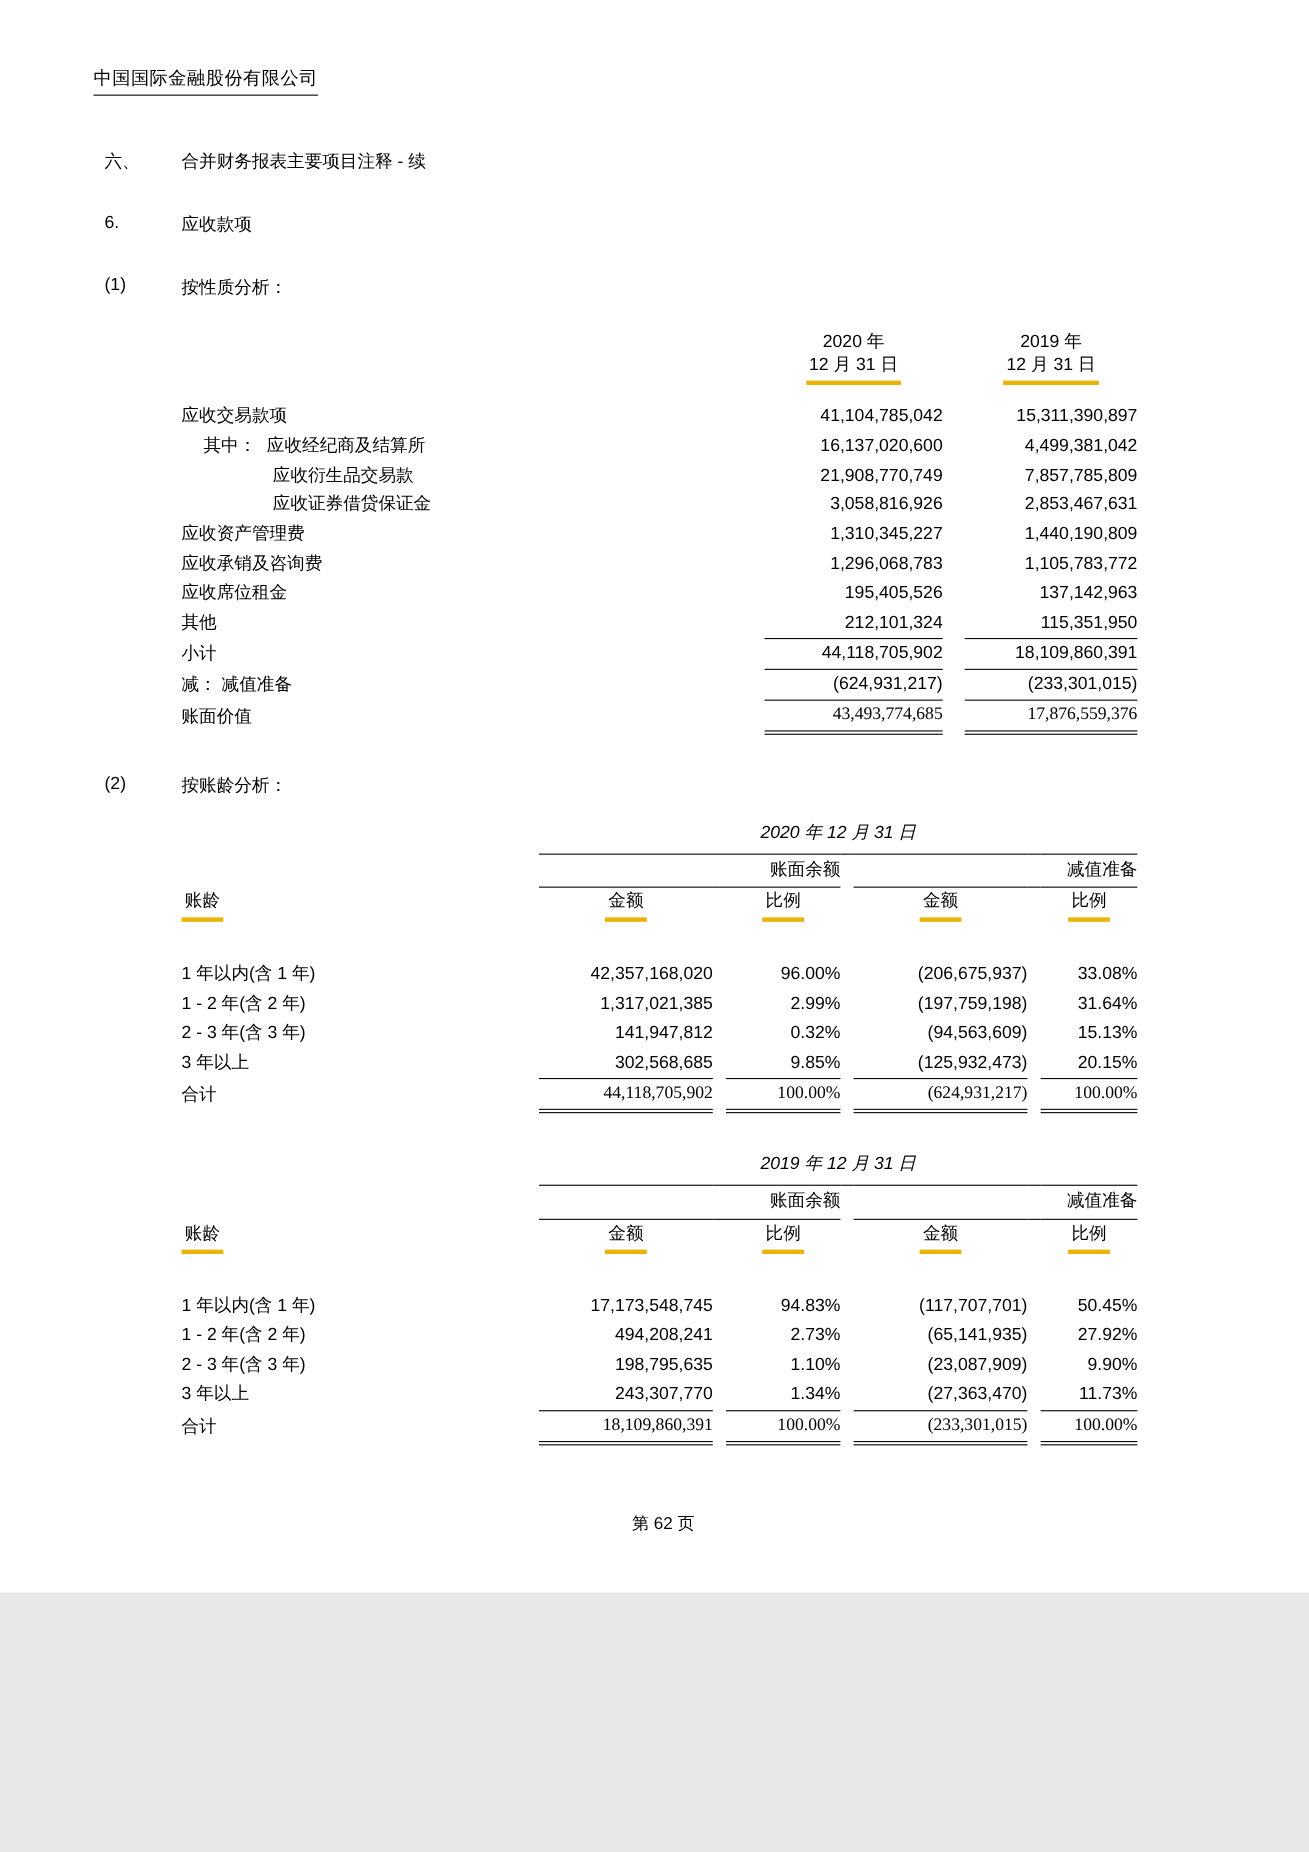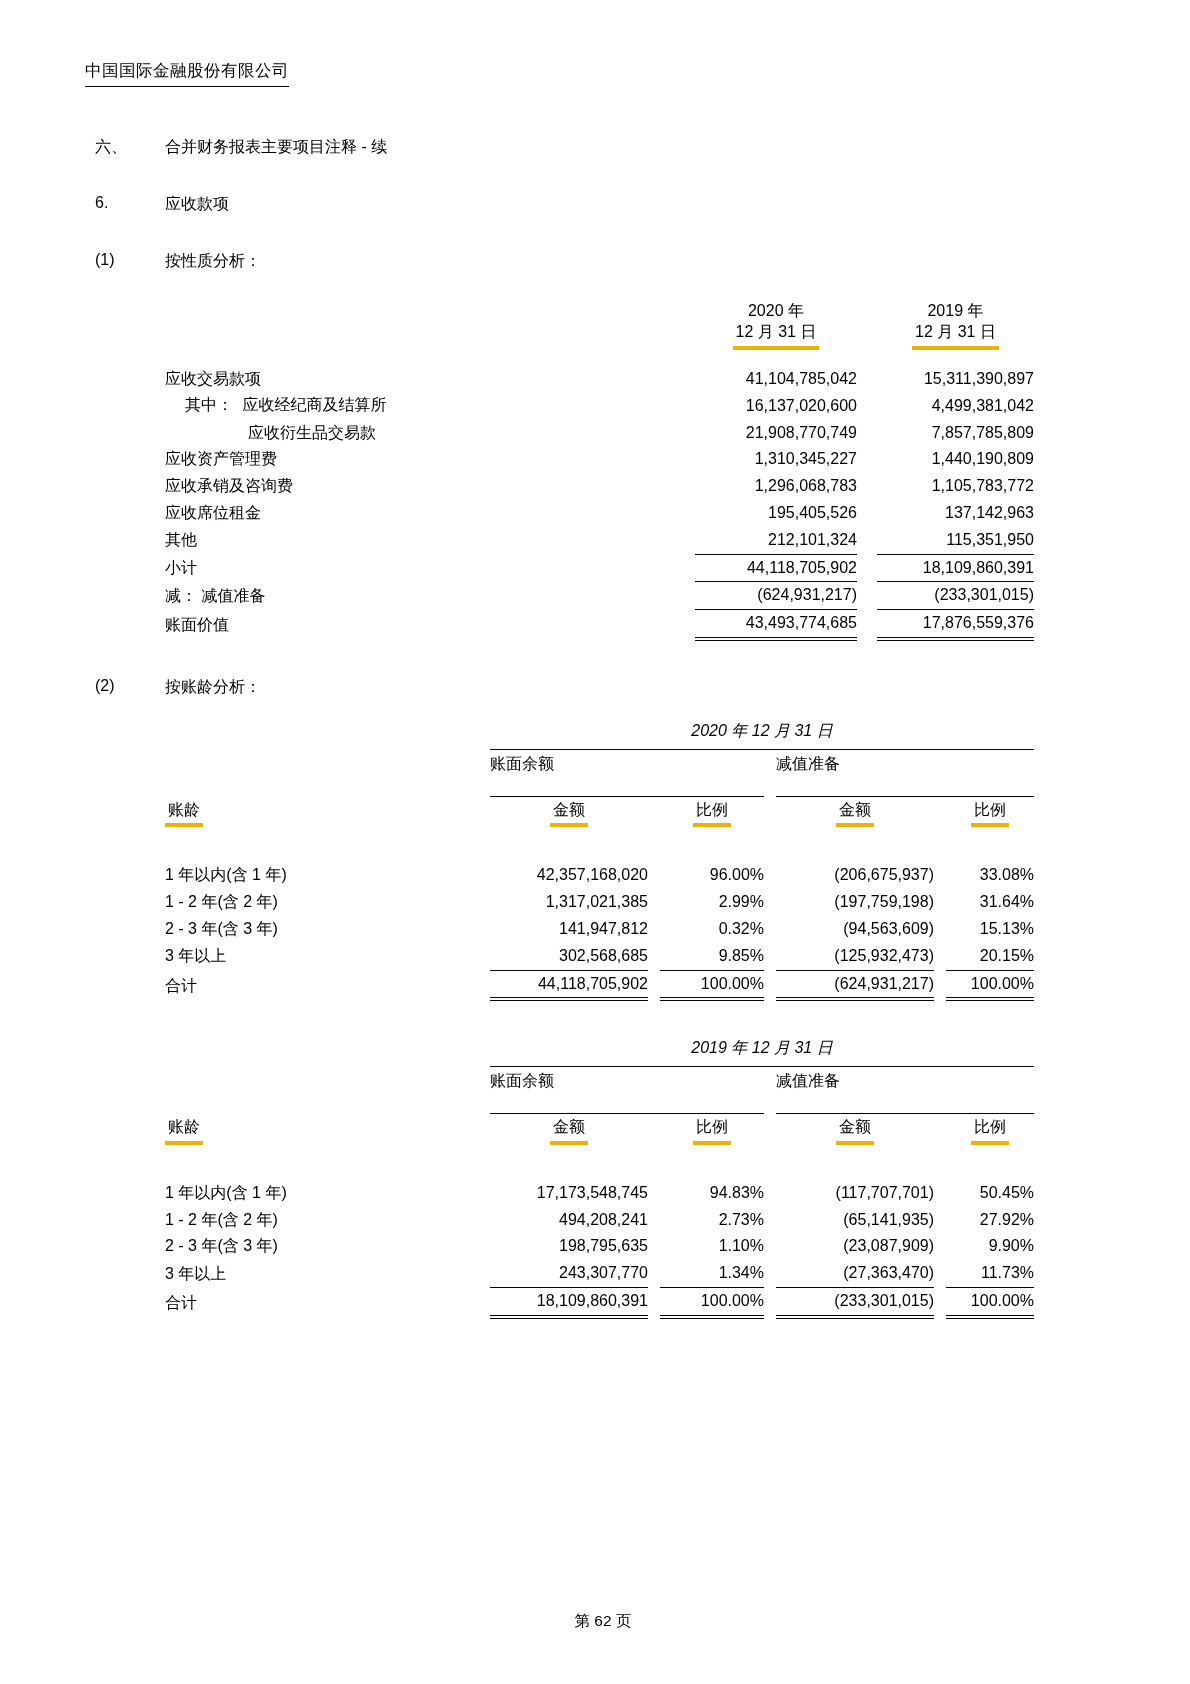--- a/index.html
+++ b/index.html
@@ -1,20 +1,20 @@
 <!DOCTYPE html>
 <html><head>
 <meta charset="utf-8">
 <style>
   * { box-sizing: border-box; }
   html, body { margin: 0; padding: 0; background: #e8e8e8; }
   .page {
     position: relative;
     width: 1190px;
-    height: 1684px;
+    height: 1448px;
     margin: 0 auto;
     background: #ffffff;
     color: #000000;
     font-family: "Liberation Sans", "DejaVu Sans", sans-serif;
     font-size: 16px;
     padding: 60px 75px 0 85px;
     overflow: hidden;
   }
   .company {
     display: inline-block;
@@ -29,32 +29,32 @@
   .sec-note { margin-top: 36px; }
   .sec-part { margin-top: 36px; }
 
   table { border-collapse: collapse; table-layout: fixed; }
   td { padding: 3px 0; vertical-align: bottom; line-height: 1.3; }
   .num { text-align: right; white-space: nowrap; }
   .lbl { text-align: left; white-space: nowrap; }
   .ctr { text-align: center; }
   .u { display: inline-block; border-bottom: 4px solid #eab308; padding: 0 3px 3px; }
   .tline { border-top: 1px solid #000; }
-  .dline { border-bottom: 4px double #000; }
+  .dline { border-bottom: 4px double #000; font-family: Liberation Serif, serif; }
 
   .t1 { margin: 24px 0 0 80px; }
   .t1 .hdr td { padding-bottom: 2px; }
   .t1 .yh { line-height: 1.45; }
   .ind1 { padding-left: 20px; font-family: Liberation Mono, monospace; }
   .ind2 { padding-left: 83px; }
   .sp12 td { height: 14px; padding: 0; }
 
   .t2 { margin: 20px 0 0 80px; }
   .title-cell { text-align: center; border-bottom: 1px solid #000; padding-bottom: 7px; font-style: italic; }
-  .grp { text-align: left; border-bottom: 1px solid #000; padding-bottom: 21px; padding-top: 4px; margin-top: 20px; }
+  .grp { text-align: right; border-bottom: 1px solid #000; padding-bottom: 5px; padding-top: 4px; margin-top: 20px; }
   .sp30 td { height: 32px; padding: 0; }
 
   .footer {
     position: absolute;
     bottom: 52px;
     left: 16px; right: 0;
     text-align: center;
     font-size: 15.5px;
   }
 </style>
@@ -114,20 +114,26 @@
       <td class="lbl ind1">其中： 应收经纪商及结算所</td>
       <td class="num">16,137,020,600</td>
           <td></td>
       <td class="num">4,499,381,042</td>
     </tr>
     <tr>
       <td class="lbl ind2">应收衍生品交易款</td>
       <td class="num">21,908,770,749</td>
           <td></td>
       <td class="num">7,857,785,809</td>
+    </tr>
+    <tr>
+      <td class="lbl ind2">应收证券借贷保证金</td>
+      <td class="num">3,058,816,926</td>
+          <td></td>
+      <td class="num">2,853,467,631</td>
     </tr>
     <tr>
       <td class="lbl">应收资产管理费</td>
       <td class="num">1,310,345,227</td>
           <td></td>
       <td class="num">1,440,190,809</td>
     </tr>
     <tr>
       <td class="lbl">应收承销及咨询费</td>
       <td class="num">1,296,068,783</td>

